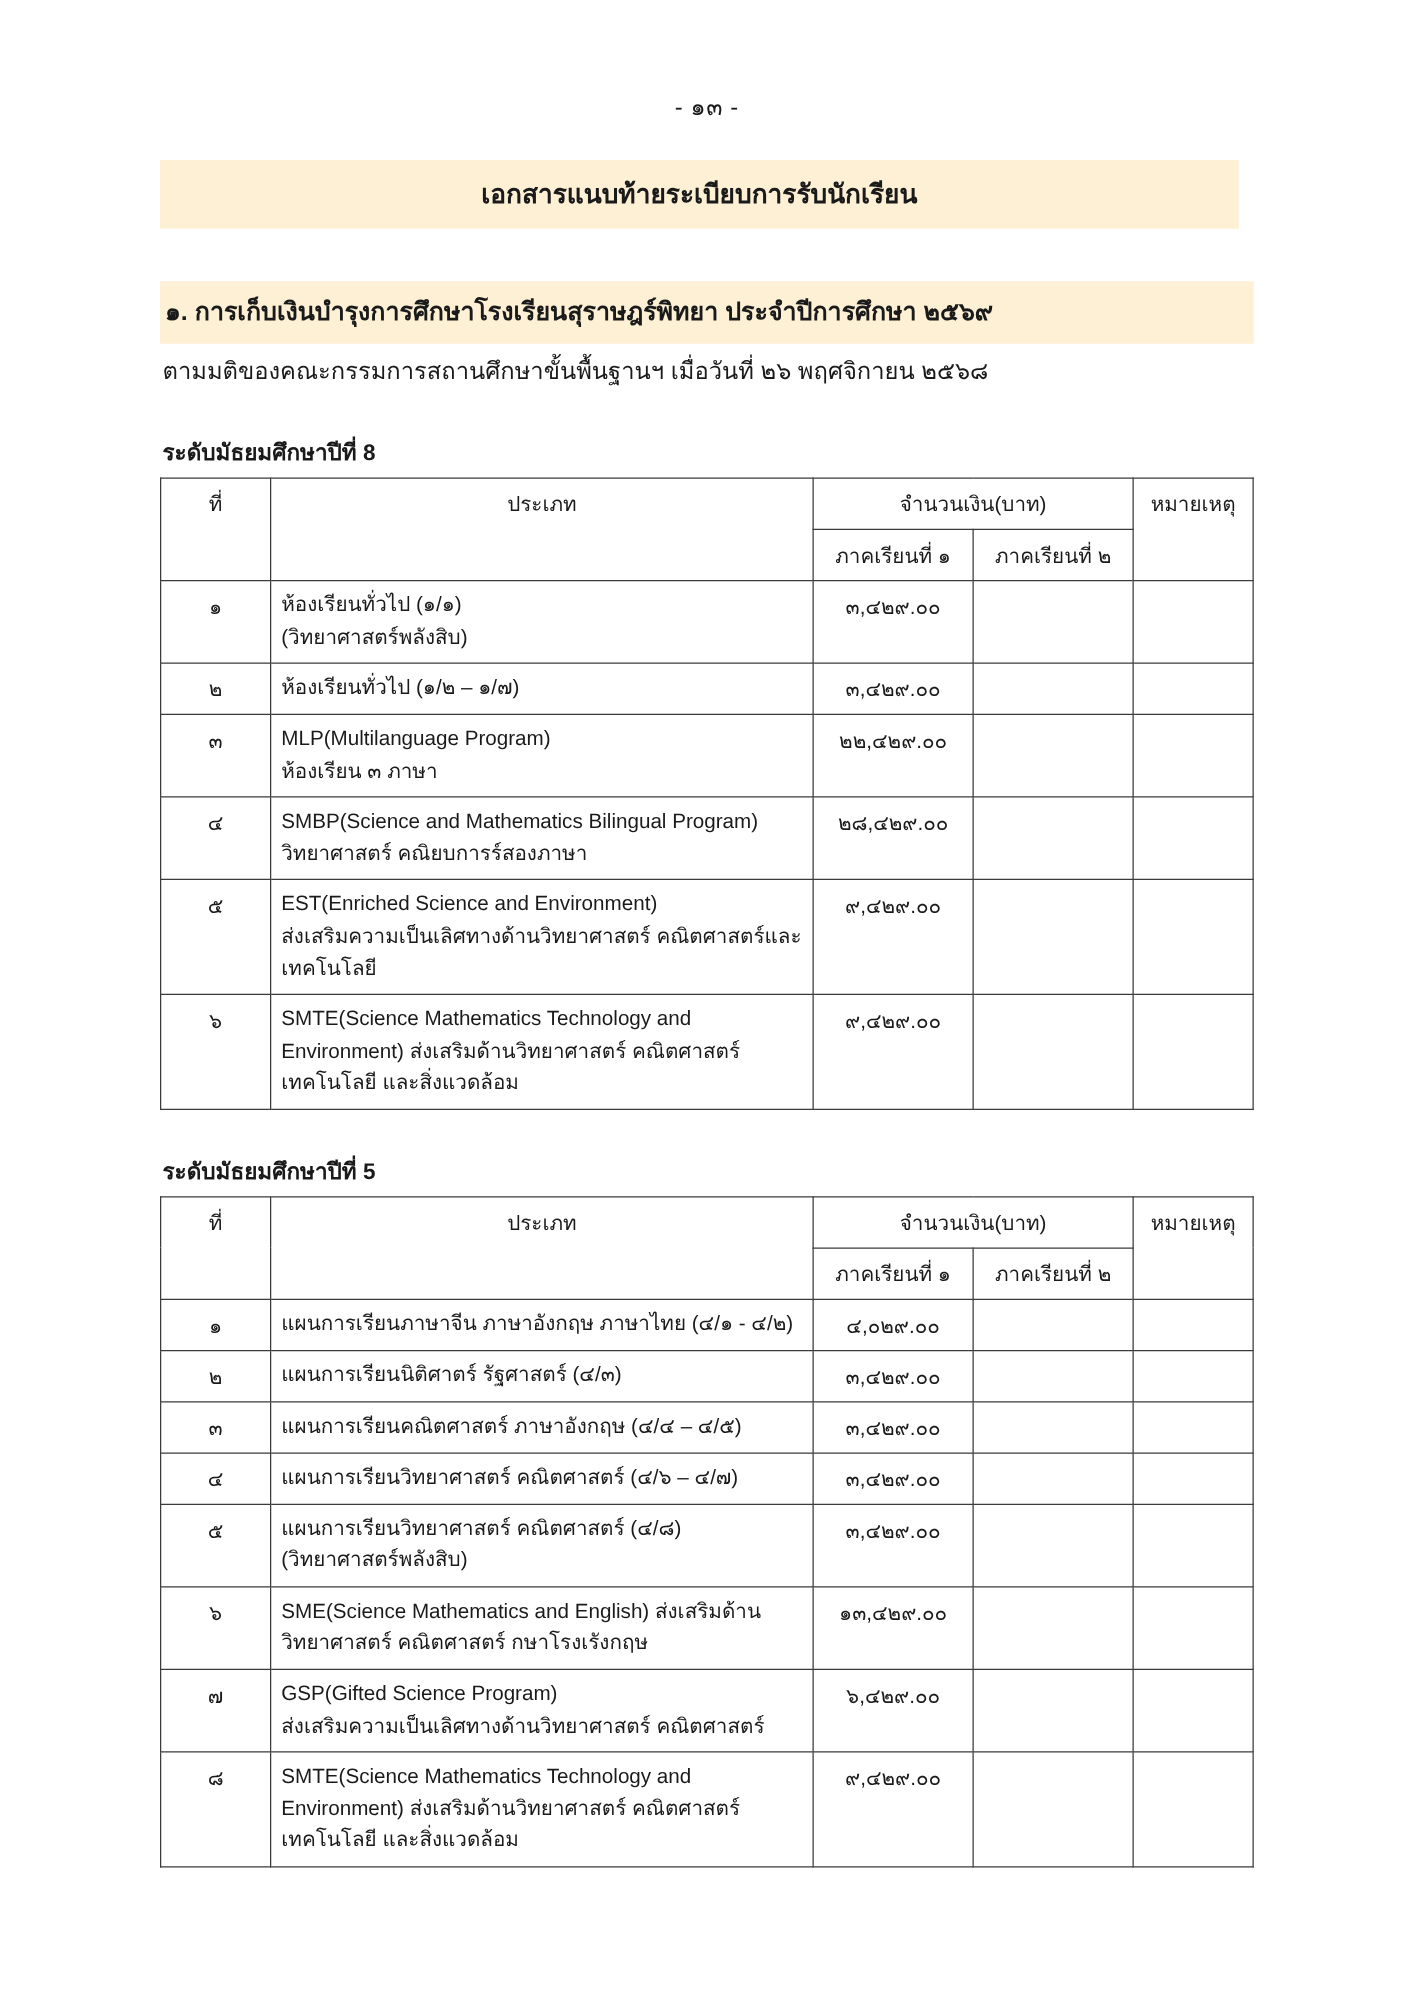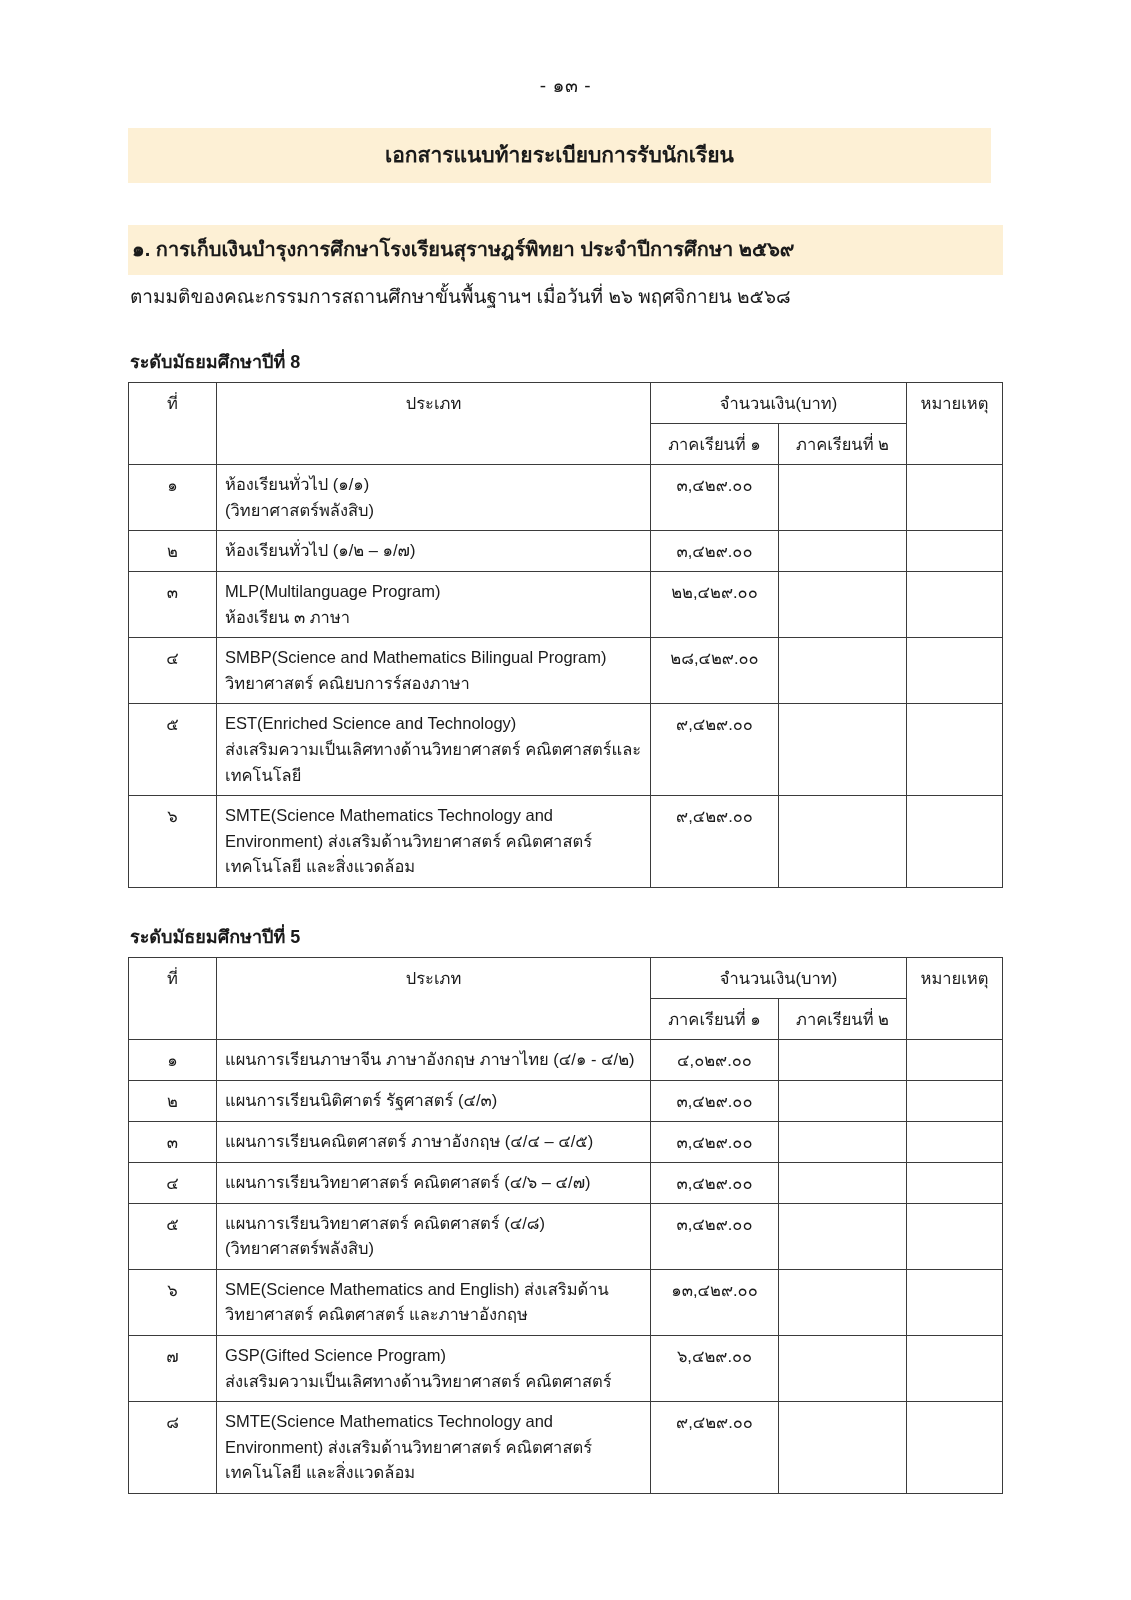--- a/index.html
+++ b/index.html
@@ -173,21 +173,21 @@
               <span class="ln">SMBP(Science and Mathematics Bilingual Program)</span>
               <span class="ln">วิทยาศาสตร์ คณิยบการร์สองภาษา</span>
             </td>
             <td class="amount">๒๘,๔๒๙.๐๐</td>
             <td class="amount"></td>
             <td class="amount"></td>
           </tr>
           <tr>
             <td class="no-cell">๕</td>
             <td class="type-cell">
-              <span class="ln">EST(Enriched Science and Technology)</span>
+              <span class="ln">EST(Enriched Science and Environment)</span>
               <span class="ln">ส่งเสริมความเป็นเลิศทางด้านวิทยาศาสตร์ คณิตศาสตร์และ</span>
               <span class="ln">เทคโนโลยี</span>
             </td>
             <td class="amount">๙,๔๒๙.๐๐</td>
             <td class="amount"></td>
             <td class="amount"></td>
           </tr>
           <tr>
             <td class="no-cell">๖</td>
             <td class="type-cell">
@@ -266,21 +266,21 @@
               <span class="ln">(วิทยาศาสตร์พลังสิบ)</span>
             </td>
             <td class="amount">๓,๔๒๙.๐๐</td>
             <td class="amount"></td>
             <td class="amount"></td>
           </tr>
           <tr>
             <td class="no-cell">๖</td>
             <td class="type-cell">
               <span class="ln">SME(Science Mathematics and English) ส่งเสริมด้าน</span>
-              <span class="ln">วิทยาศาสตร์ คณิตศาสตร์ และภาษาอังกฤษ</span>
+              <span class="ln">วิทยาศาสตร์ คณิตศาสตร์ กษาโรงเรังกฤษ</span>
             </td>
             <td class="amount">๑๓,๔๒๙.๐๐</td>
             <td class="amount"></td>
             <td class="amount"></td>
           </tr>
           <tr>
             <td class="no-cell">๗</td>
             <td class="type-cell">
               <span class="ln">GSP(Gifted Science Program)</span>
               <span class="ln">ส่งเสริมความเป็นเลิศทางด้านวิทยาศาสตร์ คณิตศาสตร์</span>

